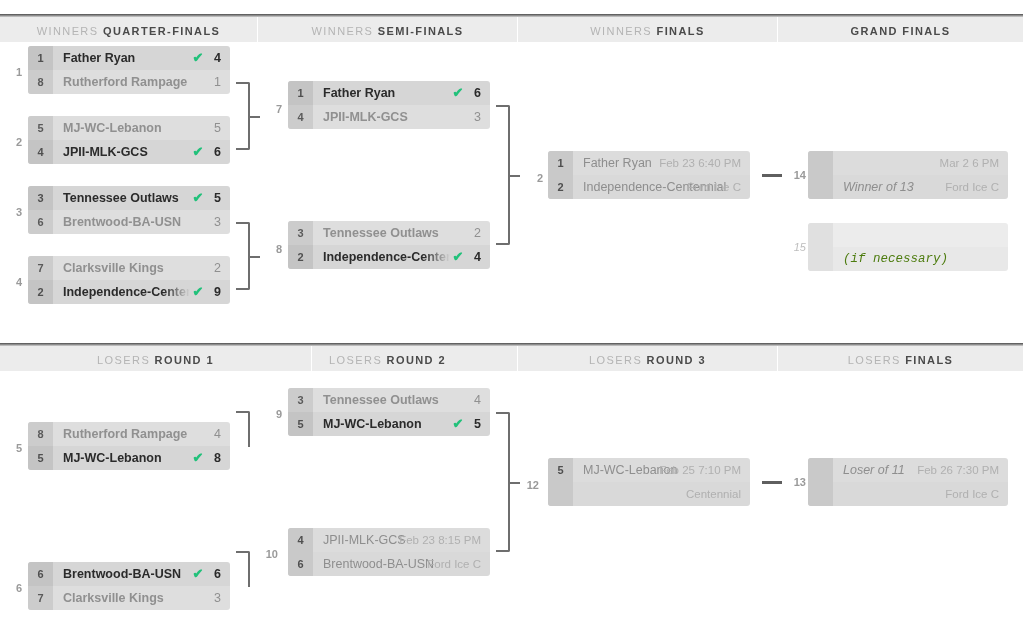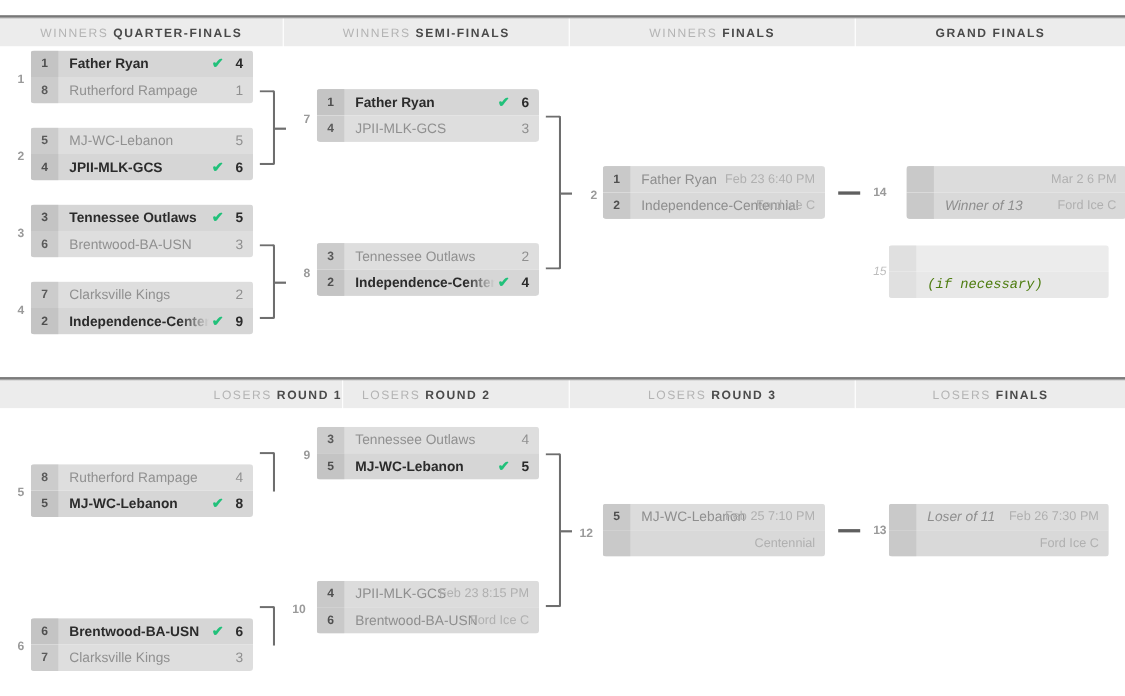--- a/index.html
+++ b/index.html
@@ -104,21 +104,21 @@
   }
 
   
   .row.winner { background: #d6d6d6; }
   .row.winner .name { color: #2b2b2b; font-weight: bold; }
   .row.winner .score { color: #2b2b2b; font-weight: bold; }
   .row.winner .seed { background: #c4c4c4; }
 
   
   .row.loser { background: #dedede; }
-  .row.loser .name { color: #909090; }
+  .row.loser .name { color: #909090; font-weight: bold; }
   .row.loser .score { color: #909090; }
   .row.loser .seed { background: #cccccc; color: #5a5a5a; }
 
   
   .row.pending { background: #dcdcdc; }
   .row.pending .name { color: #8e8e8e; }
   .row.pending .seed { background: #c9c9c9; color: #4f4f4f; }
   .row.pending.alt { background: #d9d9d9; }
 
   
@@ -208,21 +208,21 @@
       <span class="pre">WINNERS</span>
       <span class="post">FINALS</span>
     </div>
     <div class="header-cell solo" style="left:778px; width:245px; border-right:none;">
       
       <span class="post">GRAND FINALS</span>
     </div>
   </div>
 
   <div class="header-band" style="top:343px;">
-    <div class="header-cell" style="left:0px; width:312px;text-align:right;">
+    <div class="header-cell" style="left:0px; width:312px;">
       <span class="pre">LOSERS</span>
       <span class="post">ROUND 1</span>
     </div>
     <div class="header-cell" style="left:258px; width:260px;">
       <span class="pre">LOSERS</span>
       <span class="post">ROUND 2</span>
     </div>
     <div class="header-cell" style="left:518px; width:260px;">
       <span class="pre">LOSERS</span>
       <span class="post">ROUND 3</span>
@@ -348,21 +348,21 @@
     <div class="row pending alt">
       <div class="seed">2</div>
       <div class="name truncate">Independence-Centennial</div>
       <div class="meta">Ford Ice C</div>
     </div>
   </div>
 
   <div class="conn line" style="left:762px; top:174px; width:20px;"></div>
   <div class="match-no" style="left:786px; top:169px;">14</div>
 
-  <div class="match" style="left:808px; top:151px; width:200px;margin-left:16px;">
+  <div class="match" style="left:808px; top:151px; width:200px;">
     <div class="row pending">
       <div class="seed"></div>
       <div class="name"></div>
       <div class="meta">Mar 2  6 PM</div>
     </div>
     <div class="row pending alt">
       <div class="seed"></div>
       <div class="name placeholder">Winner of 13</div>
       <div class="meta">Ford Ice C</div>
     </div>

